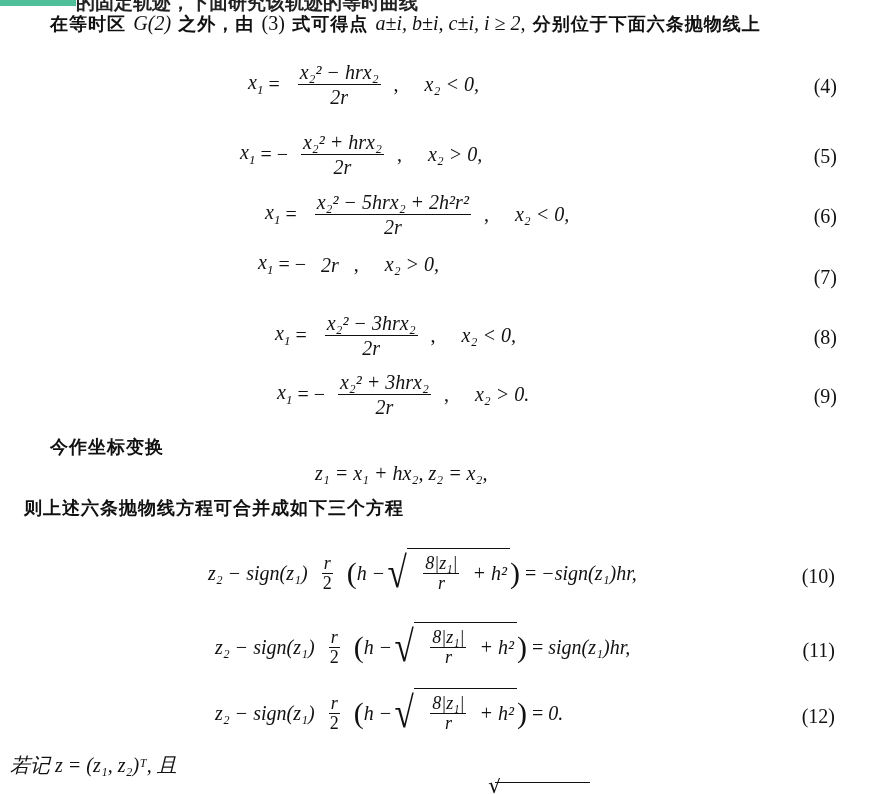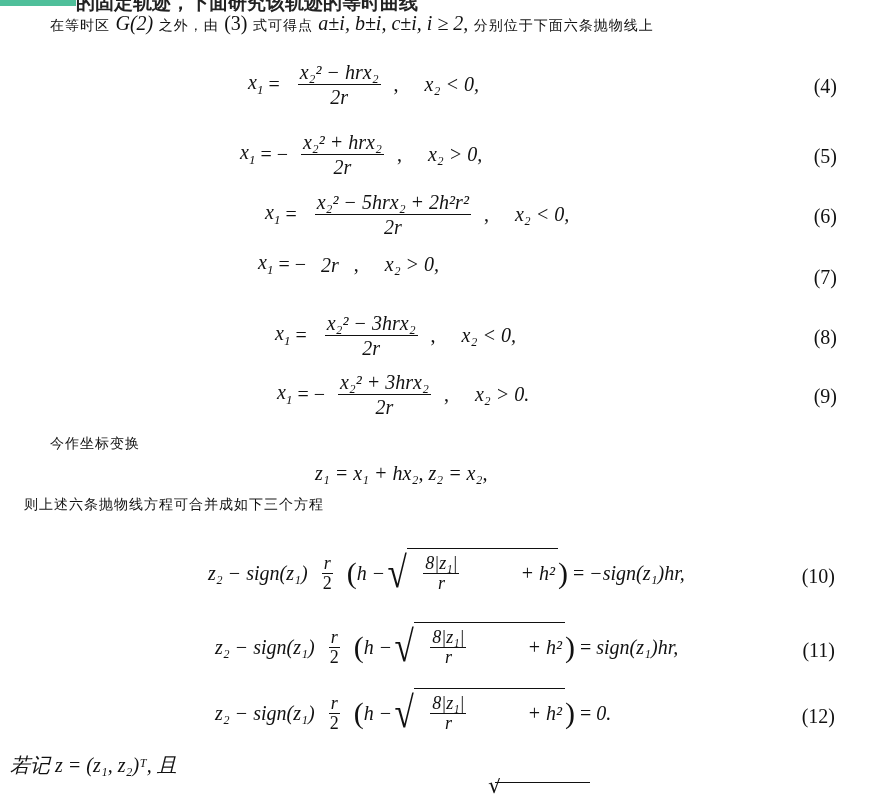--- a/index.html
+++ b/index.html
@@ -4,34 +4,34 @@
 <style>
   html, body { margin:0; padding:0; }
   body {
     width:895px; height:794px; overflow:hidden; position:relative;
     background:#ffffff; color:#111;
     font-family:"DejaVu Serif", "Liberation Serif", serif;
   }
   .abs { position:absolute; }
   .accent-bar { position:absolute; left:0; top:0; width:76px; height:6px; background:#4fbf9a; }
   .cut-line { position:absolute; left:76px; top:-10px; font-size:19px; color:#222; white-space:nowrap; font-family:"DejaVu Sans", sans-serif; font-weight:bold; }
-  .cjk { font-family:"DejaVu Sans", "Liberation Sans", sans-serif; font-weight:normal; font-size:14px; letter-spacing:1px; }
+  .cjk { font-family:"DejaVu Sans", "Liberation Sans", sans-serif; font-weight:bold; font-size:18px; letter-spacing:1px; }
   .math { font-family:Liberation Serif, serif; font-size:20px; white-space:nowrap; }
   .mi { font-style:italic; }
   .eqnum { position:absolute; right:58px; font-family:"Liberation Serif", serif; font-size:20px; }
   .eq { position:absolute; display:flex; align-items:center; white-space:nowrap; font-family:"Liberation Serif", serif; font-size:20px; }
   .frac { display:inline-flex; flex-direction:column; align-items:center; vertical-align:middle; margin:0 13px; }
   .frac .num { padding:0 2px; border-bottom:1.2px solid #111; line-height:24px; }
   .frac .den { padding:0 2px; line-height:24px;font-family:Liberation Serif, serif; }
   .frac.small { font-size:18px; }
   .frac.small .num, .frac.small .den { line-height:19px; }
   sub, sup { font-size:13px; }
   .sqrt { display:inline-flex; align-items:stretch; }
   .sqrt .rad { font-size:44px; line-height:50px; transform:scaleX(0.8); margin-right:-2px; }
-  .sqrt .body { border-top:1.3px solid #111; display:inline-flex; align-items:center; padding:0 3px;gap:48px; }
+  .sqrt .body { border-top:1.3px solid #111; display:inline-flex; align-items:center; padding:0 3px; }
   .paren { font-size:30px; line-height:1; }
   .gap { display:inline-block; width:26px; }
 </style>
 </head>
 <body>
 
 <div class="accent-bar"></div>
 <div class="cut-line">的固定轨迹，下面研究该轨迹的等时曲线</div>
 
 <div class="abs" style="left:50px; top:12px; font-size:18px; white-space:nowrap;">

